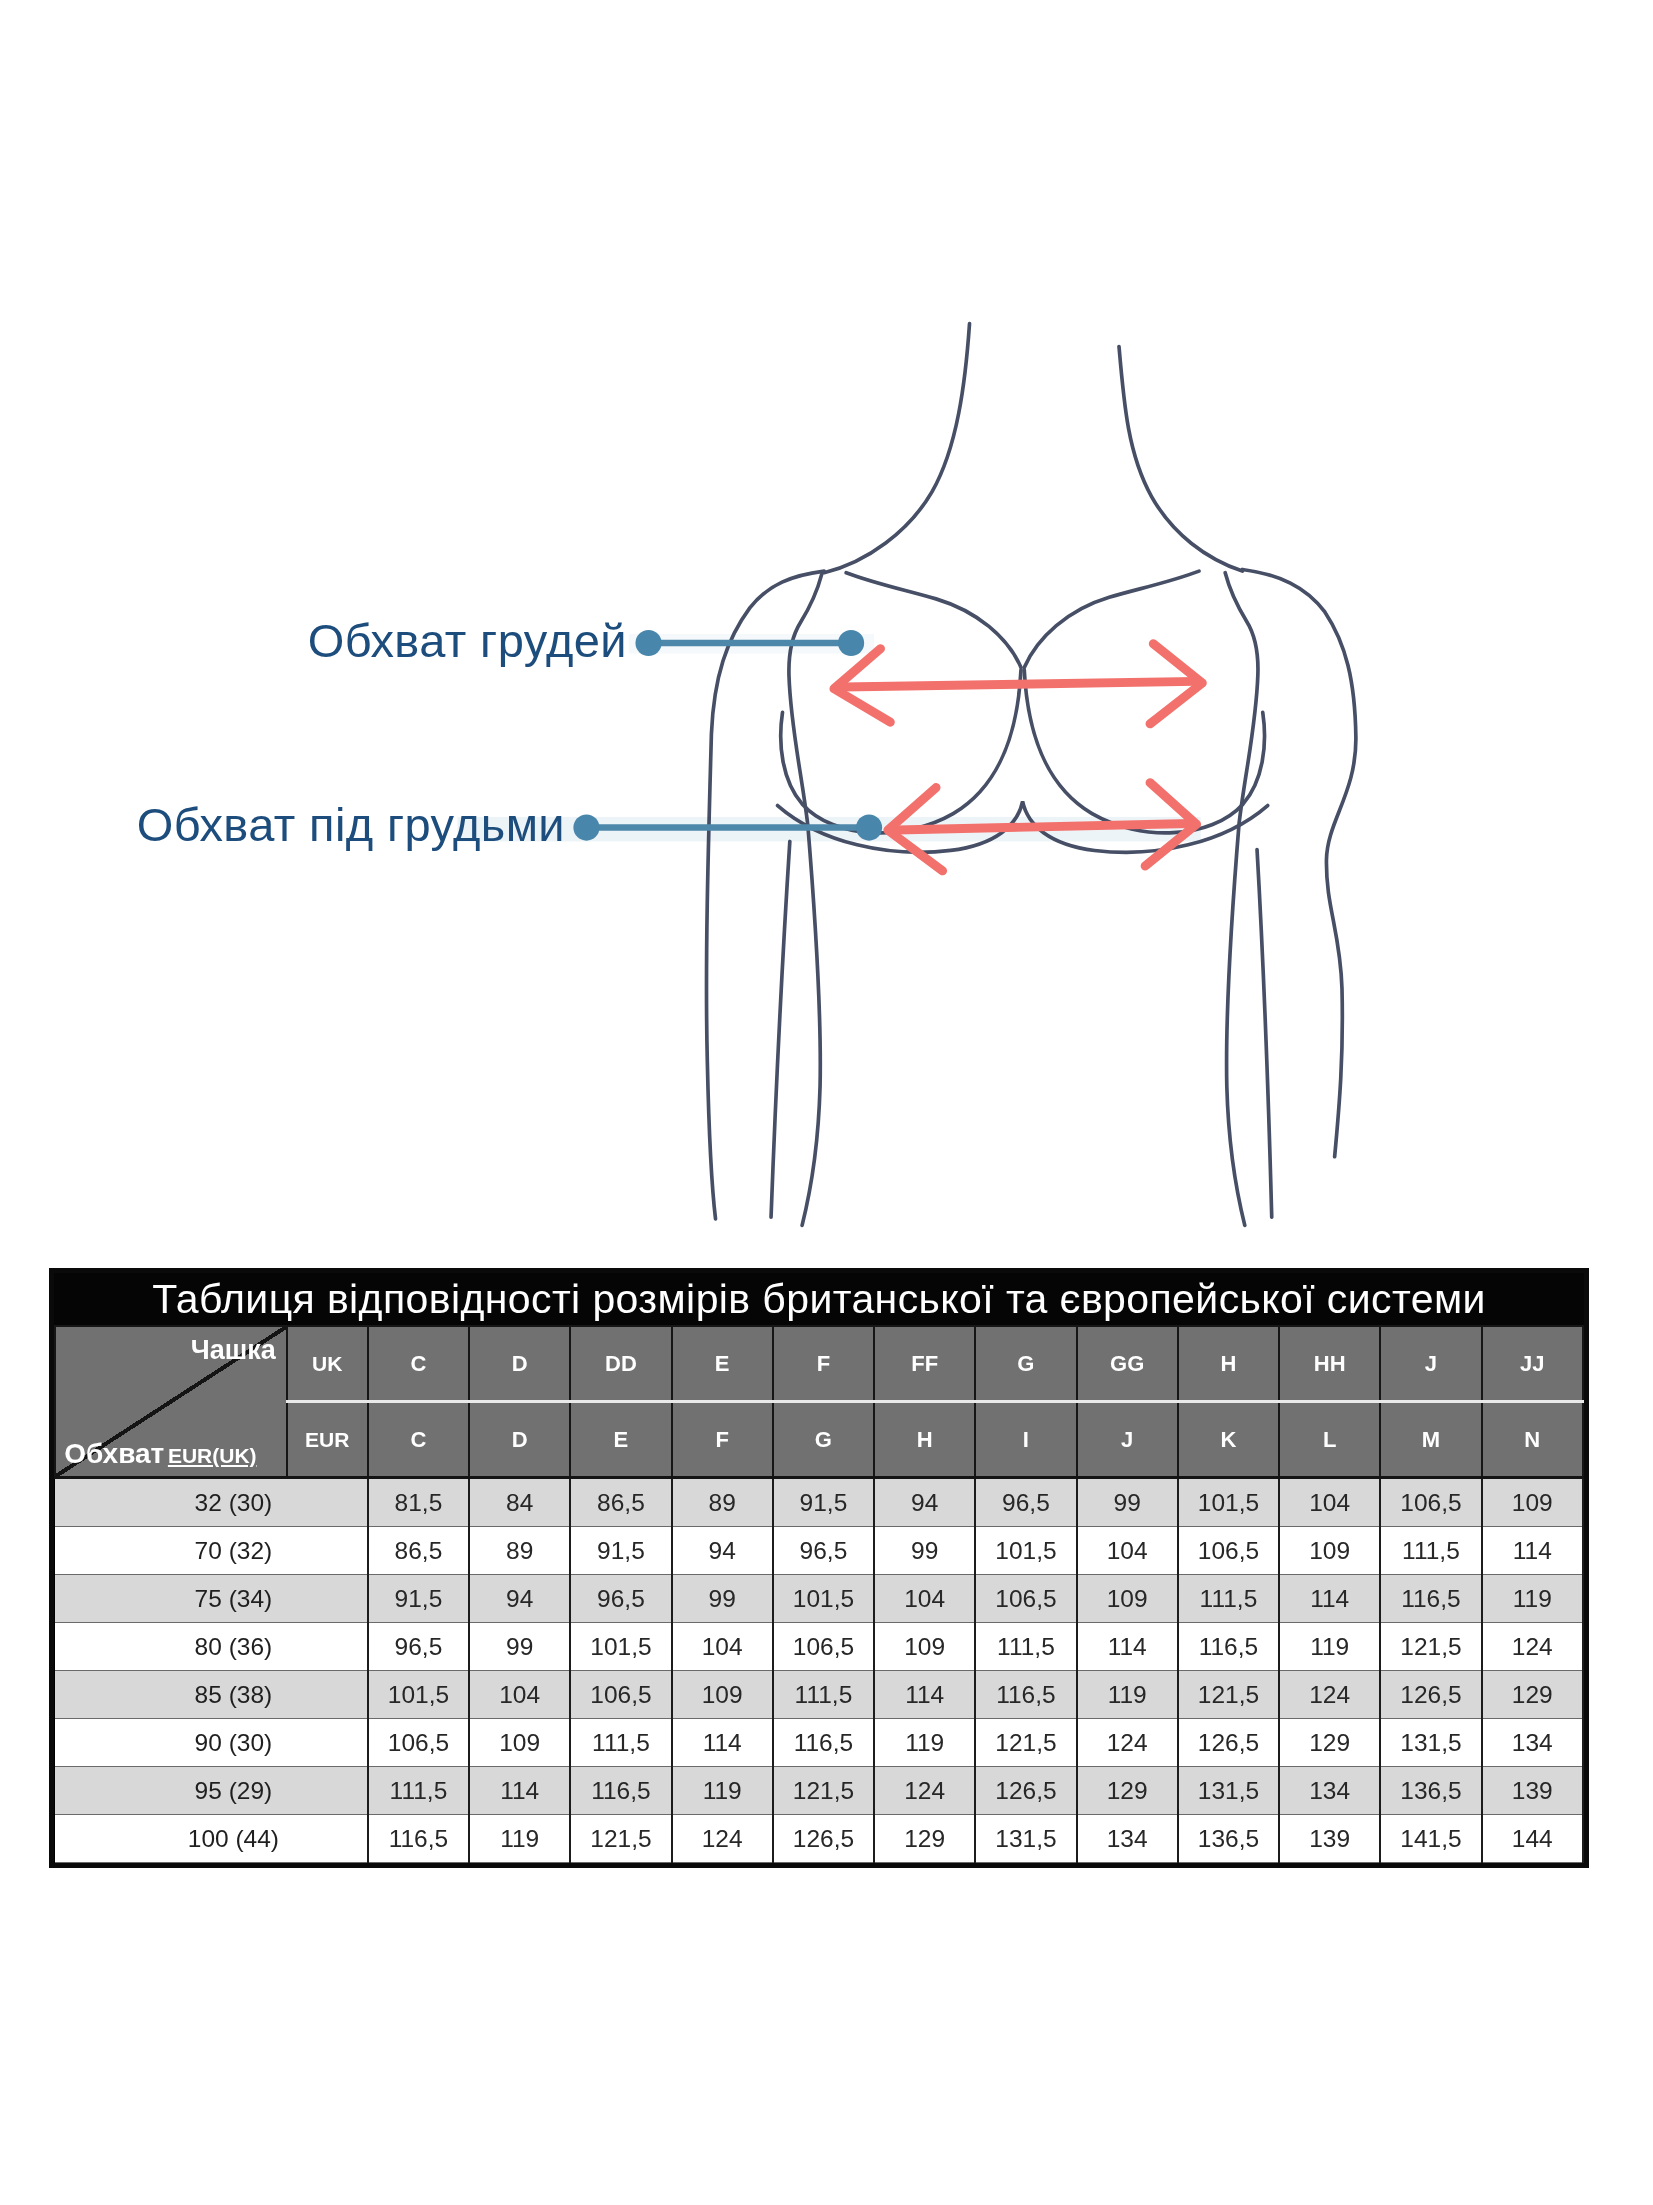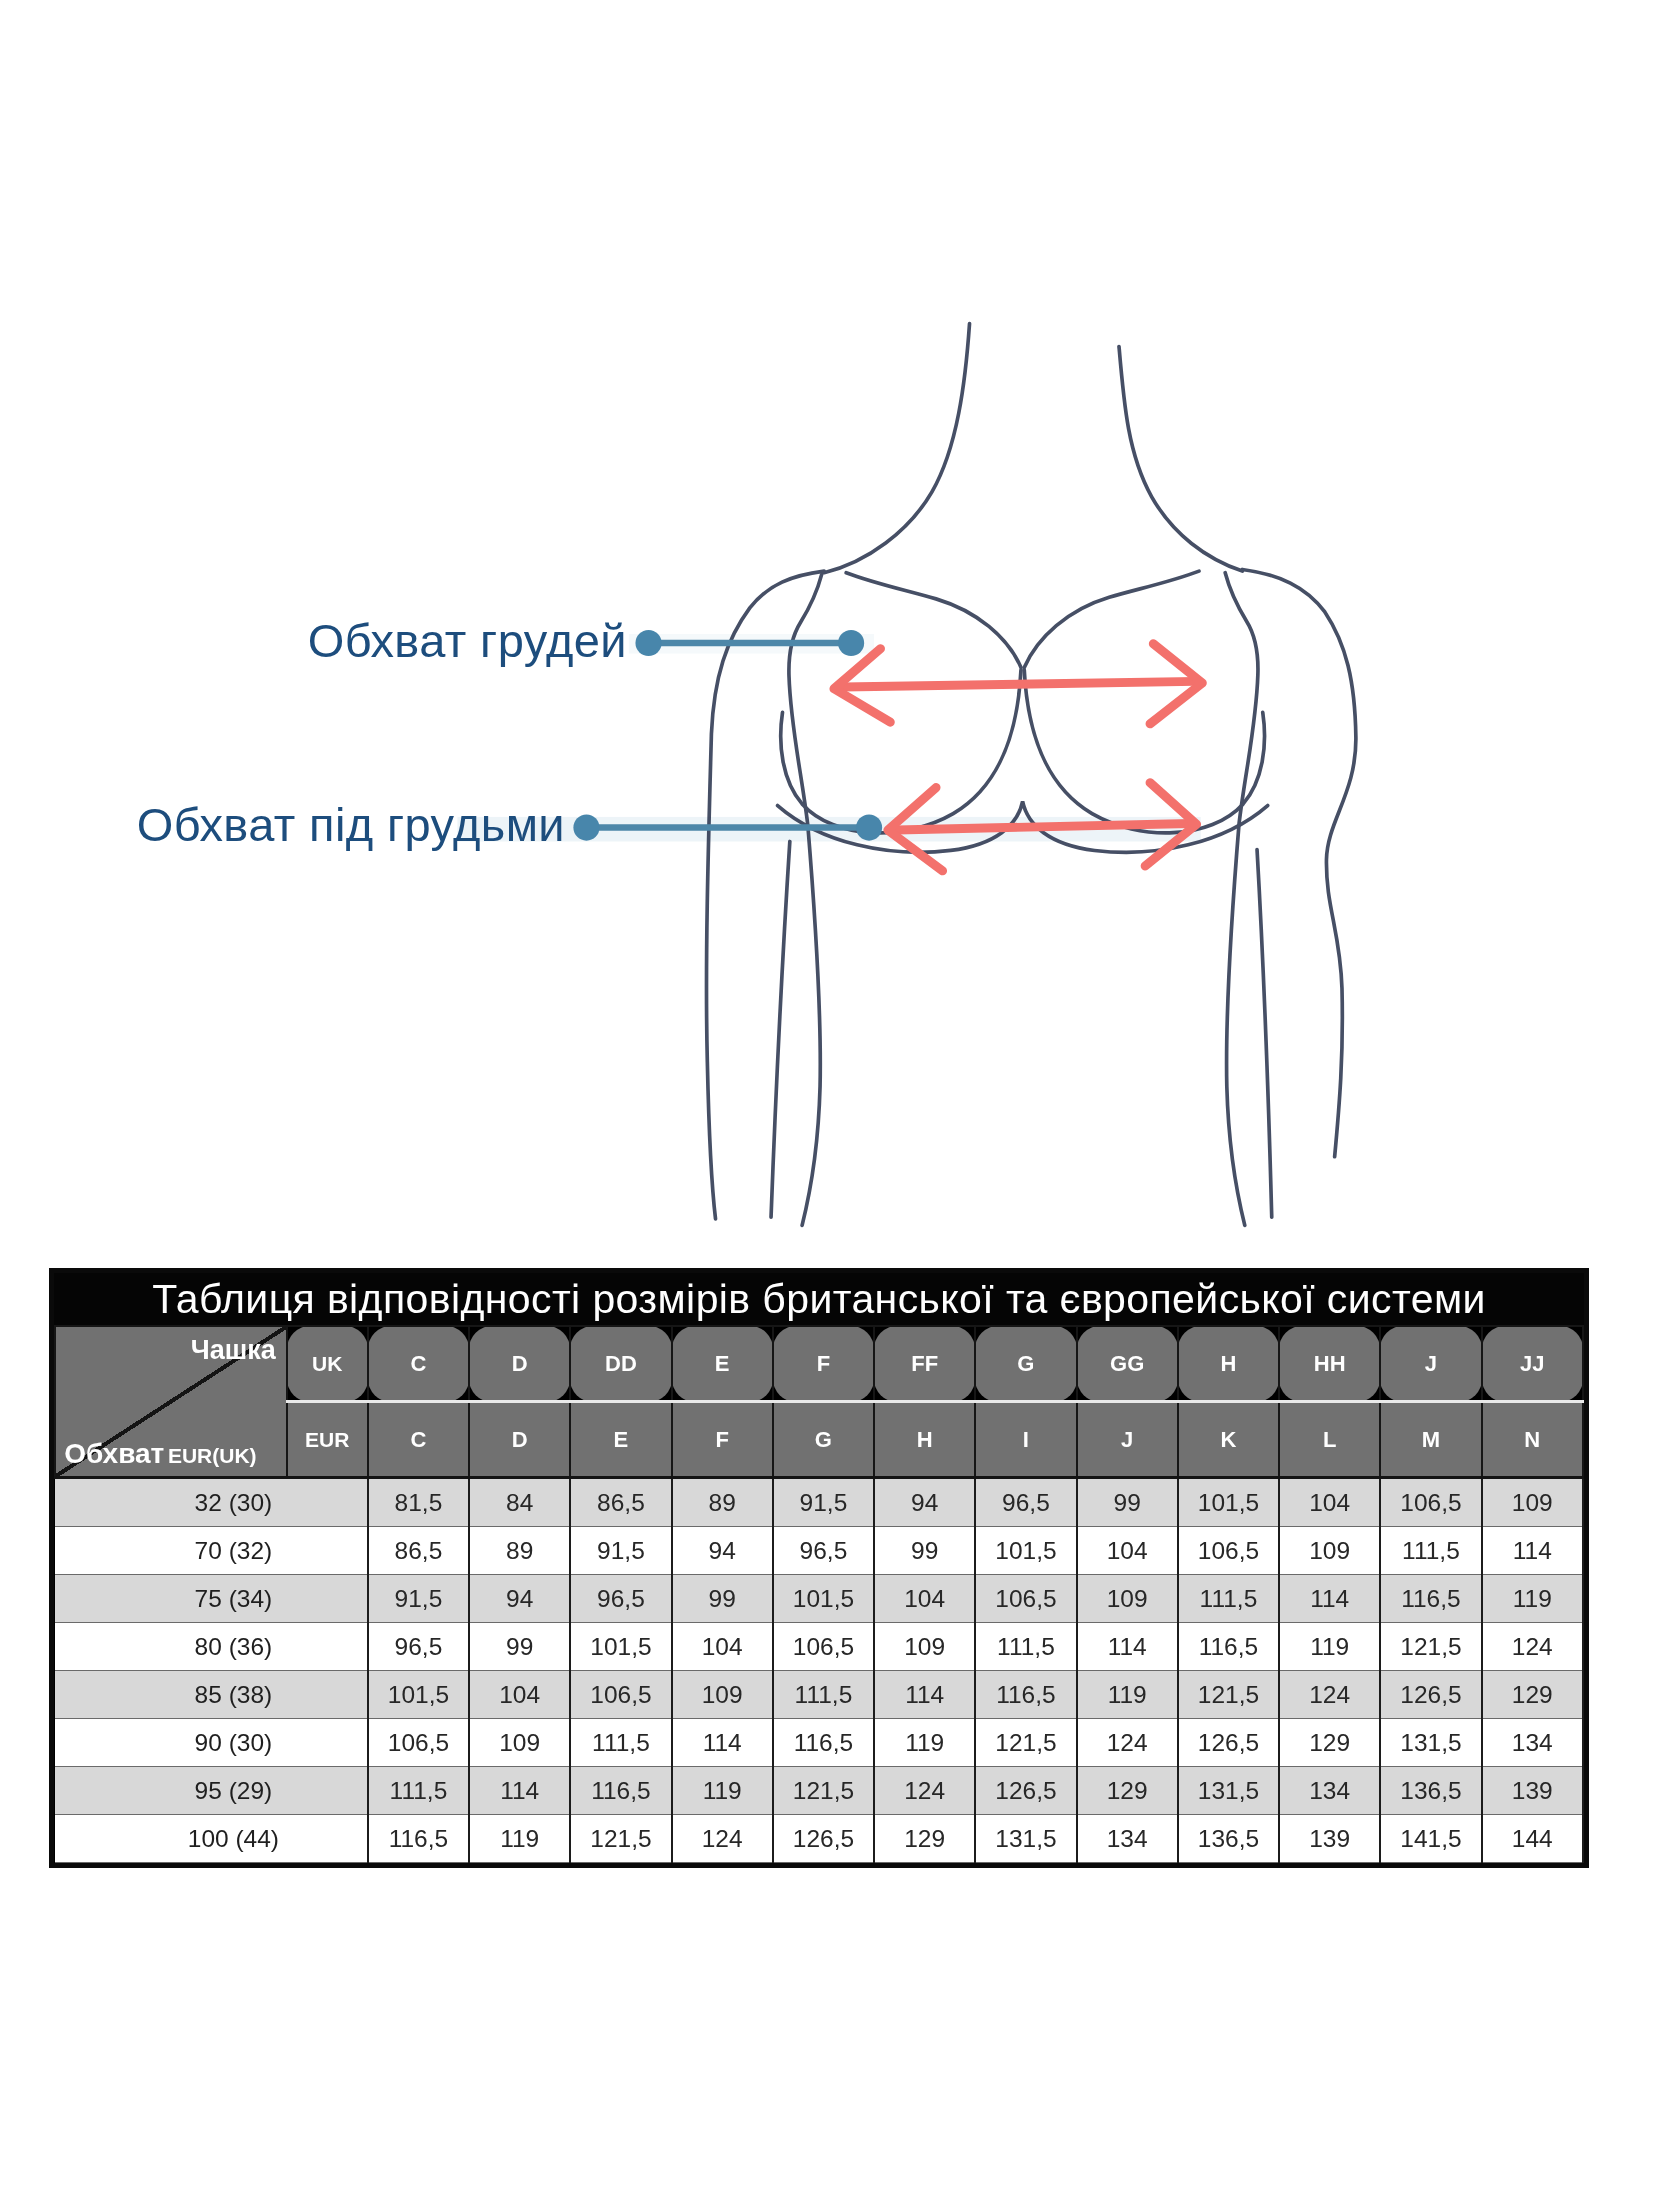--- a/index.html
+++ b/index.html
@@ -32,39 +32,39 @@
   table.size-grid td{
     text-align:center;vertical-align:middle;padding:0;
     overflow:hidden;
   }
   td.hd{
     background:#717171;color:#ffffff;font-weight:bold;
     border:2.5px solid #161616;font-size:22px;
   }
   tr.uk-row td{height:73px;}
   tr.eur-row td{height:73px;}
-  tr.uk-row td.hd{border-bottom:3.3px solid #e9e9e9;border-radius:23px;}
+  tr.uk-row td.hd{border-bottom:3.3px solid #e9e9e9;}
   tr.eur-row td.hd{border-top:2.5px solid #161616;}
   td.sys{font-size:21px;}
   td.corner{
     position:relative;background:#717171;border:2.5px solid #161616;
     background-image:linear-gradient(to bottom right,
       rgba(0,0,0,0) calc(50% - 2px), #141414 calc(50% - 2px),
       #141414 calc(50% + 2px), rgba(0,0,0,0) calc(50% + 2px));
   }
   .corner-top{
     position:absolute;top:8.2px;right:9.8px;color:#fff;
     font-size:27px;font-weight:bold;
   }
   .corner-bottom{
     position:absolute;bottom:6.5px;left:8.2px;color:#fff;
     font-weight:bold;white-space:nowrap;
   }
   .corner-bottom .main{font-size:28px;}
-  .corner-bottom .sub{font-size:21px;}
+  .corner-bottom .sub{font-size:21px;text-decoration:underline;}
   tbody td{height:47px;font-size:24.5px;color:#272727;}
   tbody td.val{
     border-left:2.5px solid #1c1c1c;border-right:2.5px solid #1c1c1c;
     border-top:1.6px solid #6a6a6a;border-bottom:1.6px solid #6a6a6a;
   }
   tbody tr:first-child td{border-top:3.3px solid #141414;}
   tbody td.rowlabel{
     text-align:center;padding-left:45px;font-size:24.5px;color:#1f1f1f;
     border-top:1.6px solid #6a6a6a;border-bottom:1.6px solid #6a6a6a;
   }

